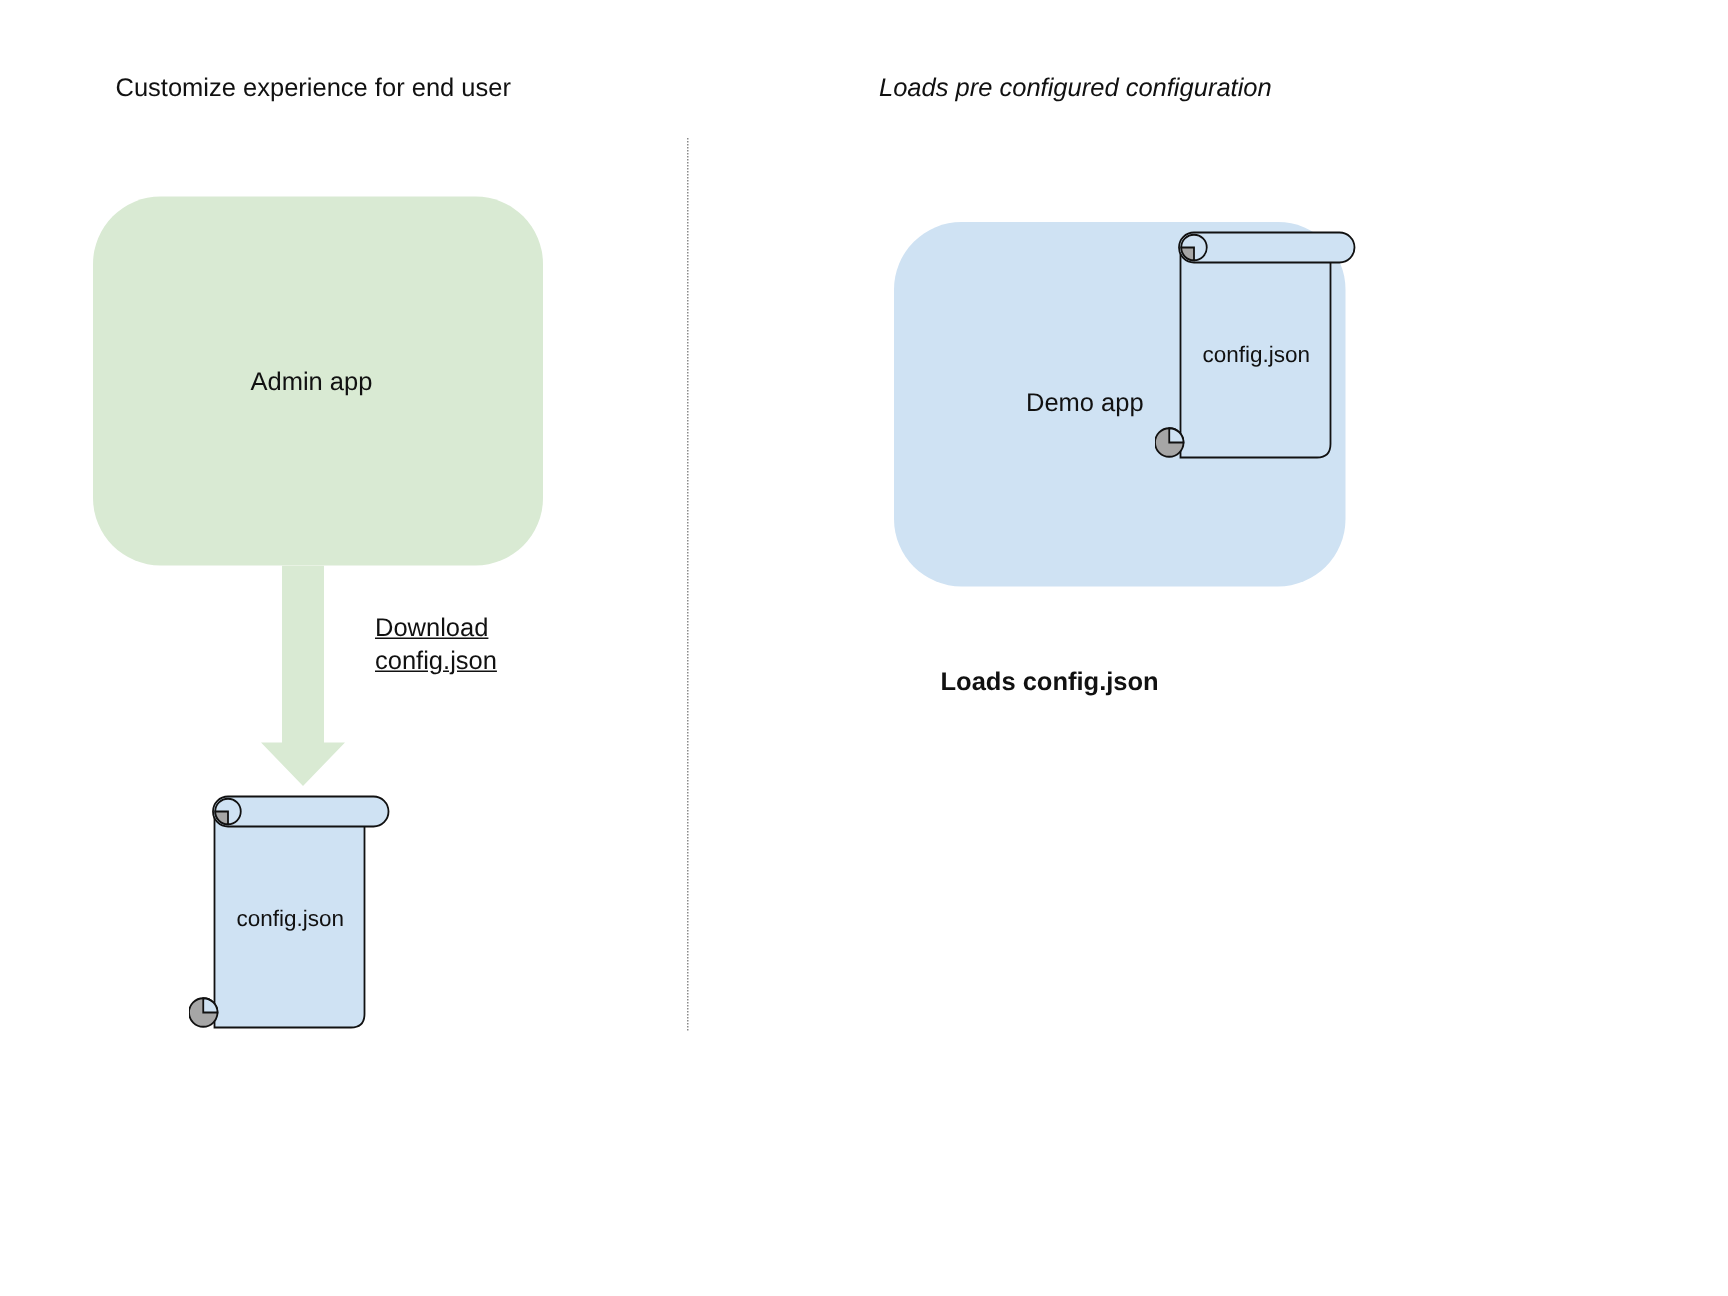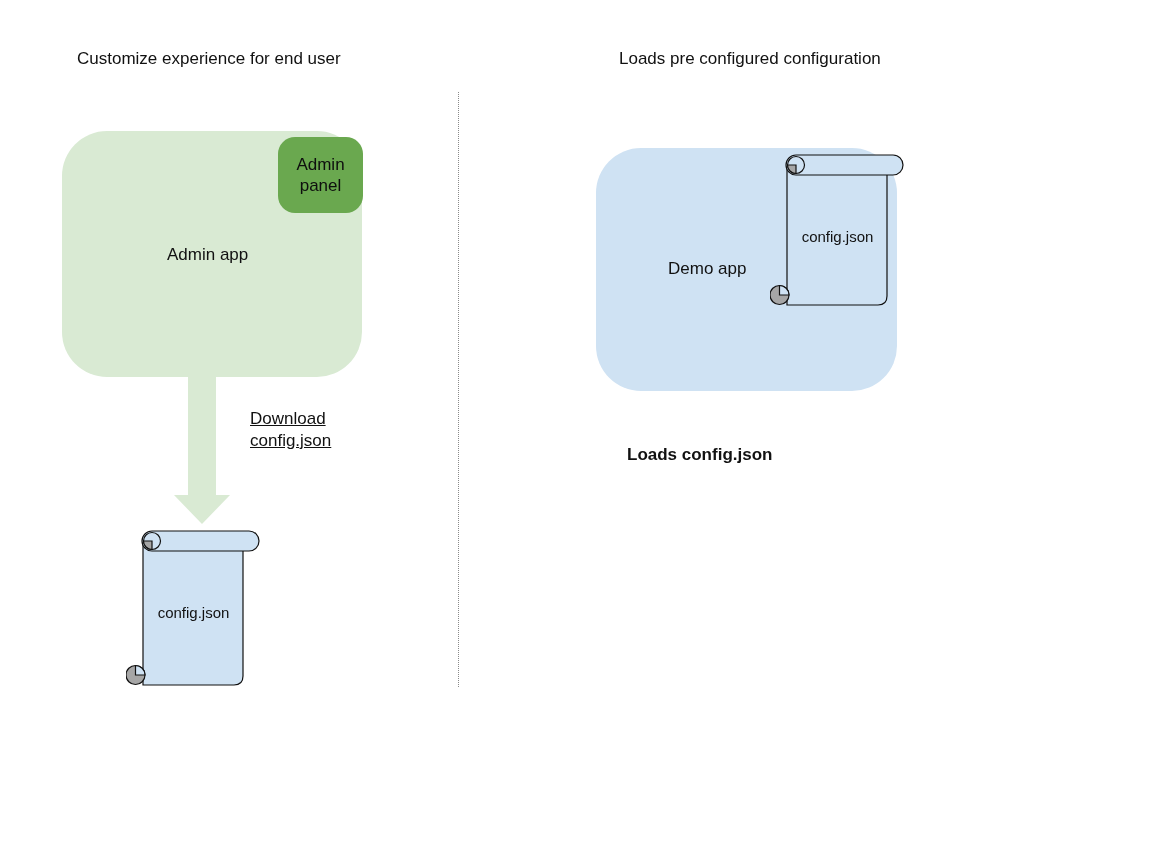--- a/index.html
+++ b/index.html
@@ -7,21 +7,21 @@
     position:relative;
     width:1152px;height:728px;
     background:#ffffff;
     overflow:hidden;
     font-family:"Liberation Sans", sans-serif;
     color:#111111;
   }
   .label{position:absolute;font-size:17px;line-height:22px;color:#111111;}
   .title{position:absolute;font-size:17px;line-height:20px;color:#111111;}
   .left-title{left:77px;top:49px;}
-  .right-title{left:619px;top:49px;}
+  .right-title{left:586px;top:49px;font-style:italic;}
 
   .admin-box{
     position:absolute;left:62px;top:131px;width:300px;height:246px;
     background:#d9ead3;border-radius:45px;
   }
   .admin-panel{
     position:absolute;left:278px;top:137px;width:85px;height:76px;
     background:#6aa84f;border-radius:17px;
     display:flex;align-items:center;justify-content:center;
     text-align:center;font-size:17px;line-height:21px;color:#0e0e0e;
@@ -44,40 +44,37 @@
 
   .divider{
     position:absolute;left:458px;top:92px;height:595px;width:0;
     border-left:1px dotted #8a8a8a;
   }
 
   .demo-box{
     position:absolute;left:596px;top:148px;width:301px;height:243px;
     background:#cfe2f3;border-radius:45px;
   }
-  .demo-app-label{left:668px;top:258px;}
+  .demo-app-label{left:684px;top:258px;}
   .loads-caption{left:627px;top:444px;font-weight:bold;}
 
   .corner-marker{
     position:absolute;left:0;top:839px;width:36px;height:25px;
     background:#3c78d8;
   }
 </style>
 </head>
 <body>
 
 <div class="canvas">
 
   <div class="title left-title">Customize experience for end user</div>
   <div class="title right-title">Loads pre configured configuration</div>
 
   <div class="admin-box"></div>
-  <div class="admin-panel">
-    <span>Admin panel</span>
-  </div>
   <div class="label admin-app-label">Admin app</div>
 
   <svg class="down-arrow" width="56" height="148" viewBox="0 0 56 148" aria-hidden="true">
     <path d="M14 0 H42 V118 H56 L28 147 L0 118 H14 Z" fill="#d9ead3"></path>
   </svg>
   <div class="label download-caption">Download
 config.json</div>
 
   <svg class="scroll scroll-left" width="135" height="158" viewBox="0 0 135 158" aria-hidden="true">
     <path d="M17 11 V155 H108 Q117 155 117 146 V11 Z" fill="#cfe2f3" stroke="#111111" stroke-width="1.2"></path>

